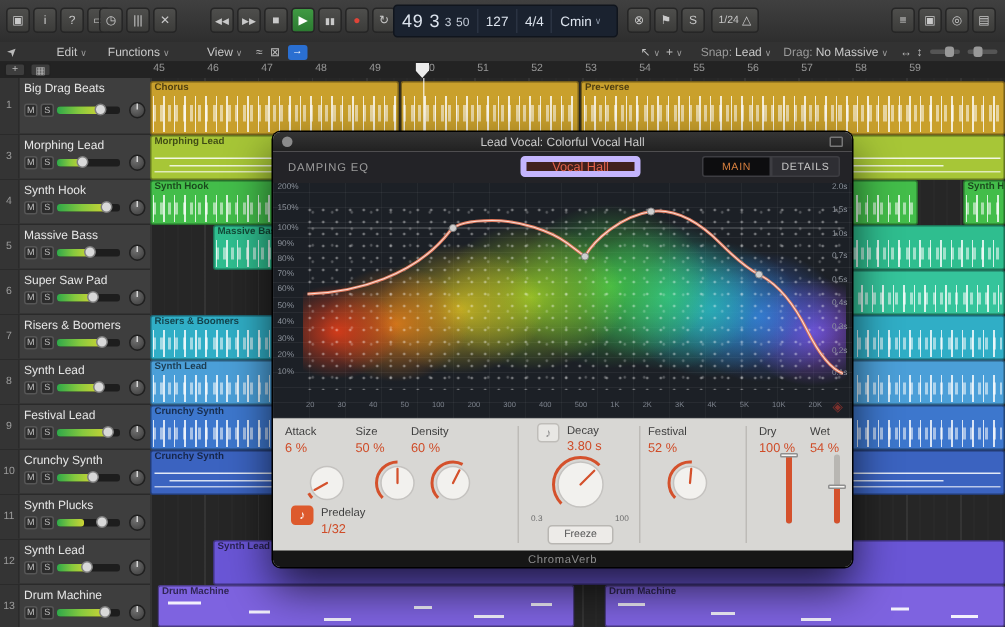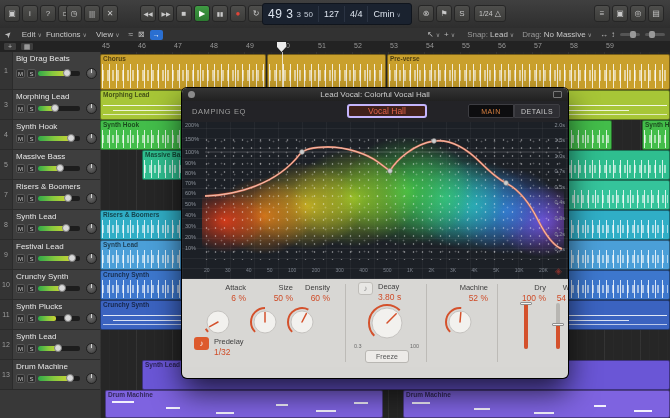--- a/index.html
+++ b/index.html
@@ -93,21 +93,21 @@
 
   
   .plugin{position:absolute;left:182px;top:88px;width:386px;height:290px;background:#d7d6d3;
           border-radius:5px;box-shadow:0 14px 30px rgba(0,0,0,.7),0 0 0 1px #000;overflow:hidden;z-index:10;}
   .ptitle{position:relative;height:13px;background:linear-gradient(#343434,#212121);display:flex;
           align-items:center;justify-content:center;font-size:8px;color:#cacaca;}
   .pclose{position:absolute;left:6px;top:3px;width:7px;height:7px;border-radius:50%;background:#8b8b8b;}
   .plink{position:absolute;right:6px;top:3px;width:9px;height:7px;border:1px solid #777;border-radius:1px;box-sizing:border-box;}
   .phead{position:relative;height:21px;background:#232327;border-bottom:1px solid #000;}
   .damping{position:absolute;left:10px;top:6px;font-size:7.5px;color:#9d9d9d;letter-spacing:.6px;}
-  .preset{position:absolute;left:165px;top:3px;width:80px;height:14px;background:#40211c;border:2px solid #c4b5fd;
+  .preset{position:absolute;left:165px;top:3px;width:80px;height:14px;background:#40211c;border:4px solid #c4b5fd;
           border-radius:3px;color:#e2624b;font-size:8.5px;display:flex;align-items:center;justify-content:center;box-sizing:border-box;}
   .ptabs{position:absolute;right:8px;top:3px;display:flex;}
   .ptab{width:46px;height:14px;font-size:7px;display:flex;align-items:center;justify-content:center;
         border:1px solid #3d3d42;box-sizing:border-box;letter-spacing:.5px;}
   .ptab.main{background:#0d0d0f;color:#d9803f;border-radius:2px 0 0 2px;}
   .ptab.details{background:#2e2e33;color:#c7c7c7;border-radius:0 2px 2px 0;}
 
   .viz{position:absolute;left:0;top:34px;width:386px;height:157px;background:#1c2026;
        background-image:repeating-linear-gradient(0deg,rgba(255,255,255,.05) 0 1px,transparent 1px 10px),
                         repeating-linear-gradient(90deg,rgba(255,255,255,.04) 0 1px,transparent 1px 24px);}
@@ -128,21 +128,21 @@
     background-repeat:repeat,repeat,no-repeat,no-repeat,no-repeat,no-repeat,no-repeat,no-repeat,no-repeat,no-repeat,no-repeat;}
   .axisL span{position:absolute;left:3px;font-size:5.5px;color:#8d939c;transform:translateY(-50%);}
   .axisR span{position:absolute;right:3px;font-size:5.5px;color:#8d939c;transform:translateY(-50%);}
   .axisB{position:absolute;left:22px;right:20px;bottom:6px;display:flex;justify-content:space-between;}
   .axisB span{font-size:5px;color:#7c828c;}
   .curve{position:absolute;left:0;top:0;pointer-events:none;}
   .vlogo{position:absolute;right:6px;bottom:3px;font-size:9px;color:#80302c;}
 
   .controls{position:absolute;left:0;top:191px;width:386px;height:88px;background:#d8d7d4;}
   .cdiv{position:absolute;top:5px;bottom:5px;width:1px;background:#bdbbb7;}
-  .kgroup{position:absolute;text-align:right;}
+  .kgroup{position:absolute;text-align:left;}
   .klabel{font-size:7.5px;color:#3d3d3d;}
   .kvalue{font-size:8.5px;color:#cf4c28;margin-top:1px;}
   .knob{display:block;margin:2px auto 0;}
   .kface{fill:#f2f1ee;stroke:#c5c3c0;stroke-width:1;}
   .karc{fill:none;stroke:#d4512c;stroke-width:2;}
   .kneedle{stroke:#d4512c;stroke-width:1.5;stroke-linecap:round;}
   .syncbtn{width:15px;height:13px;border-radius:3px;background:#dd5a2d;color:#fff;font-size:8px;
            display:flex;align-items:center;justify-content:center;flex:none;}
   .syncbtn.gray{background:#e8e7e4;color:#8a8a8a;border:1px solid #bfbdb9;box-sizing:border-box;}
   .predelay{position:absolute;left:12px;top:58px;display:flex;gap:5px;align-items:flex-start;text-align:left;}
@@ -219,29 +219,29 @@
     <div class="tgroup" style="right:6px;">
       <div class="tbtn">≡</div>
       <div class="tbtn">▣</div>
       <div class="tbtn">◎</div>
       <div class="tbtn">▤</div>
     </div>
   </div>
 
   <div class="menurow">
     <span class="micon" style="margin-left:5px;transform:rotate(-45deg)">➤</span>
-    <span class="mitem" style="margin-left:10px">
+    <span class="mitem" style="margin-left:26px">
       <span>Edit</span>
         <span class="mchev">∨</span>
     </span>
-    <span class="mitem" style="margin-left:4px">
+    <span class="mitem" style="margin-left:14px">
       <span>Functions</span>
         <span class="mchev">∨</span>
     </span>
-    <span class="mitem" style="margin-left:9px">
+    <span class="mitem" style="margin-left:25px">
       <span>View</span>
         <span class="mchev">∨</span>
     </span>
     <span class="micon" style="margin-left:9px">≈</span>
     <span class="micon" style="margin-left:5px">⊠</span>
     <span class="catchbtn" style="margin-left:5px">→</span>
     <span style="flex:1"></span>
     <span class="mitem">
       <span class="micon">↖</span>
       <span class="mchev">∨</span>
@@ -346,20 +346,35 @@
             <span class="ms">S</span>
           <span class="vol">
               <i class="vfill" style="width:52%"></i>
               <i class="vhandle" style="left:52%"></i>
             </span>
           <span class="pan"></span>
           </div>
         </div>
     </div>
     <div class="trow" style="height:30px">
+      <span class="tnum">6</span>
+      <div class="tbody">
+          <div class="tname">Super Saw Pad</div>
+        <div class="tctl">
+            <span class="ms">M</span>
+            <span class="ms">S</span>
+          <span class="vol">
+              <i class="vfill" style="width:56%"></i>
+              <i class="vhandle" style="left:56%"></i>
+            </span>
+          <span class="pan"></span>
+          </div>
+        </div>
+    </div>
+    <div class="trow" style="height:30px">
       <span class="tnum">7</span>
       <div class="tbody">
           <div class="tname">Risers &amp; Boomers</div>
         <div class="tctl">
             <span class="ms">M</span>
             <span class="ms">S</span>
           <span class="vol">
               <i class="vfill" style="width:72%"></i>
               <i class="vhandle" style="left:72%"></i>
             </span>
@@ -664,21 +679,21 @@
         <circle class="kface" cx="22" cy="22" r="15"></circle>
         <line class="kneedle" x1="22" y1="22" x2="22" y2="9" transform="rotate(45 22 22)"></line>
       </svg>
       <span class="minmax" style="left:172px">0.3</span>
       <span class="minmax" style="left:228px">100</span>
       <span class="freeze">Freeze</span>
 
       <div class="cdiv" style="left:244px"></div>
 
       <div class="kgroup" style="left:250px;top:4px;width:56px">
-        <div class="klabel">Machine</div>
+        <div class="klabel">Festival</div>
         <div class="kvalue">52 %</div>
         <svg class="knob" width="34" height="34" viewBox="0 0 34 34">
           <circle class="karc" cx="17" cy="17" r="14" pathLength="360" stroke-dasharray="140 360" transform="rotate(135 17 17)"></circle>
           <circle class="kface" cx="17" cy="17" r="11"></circle>
           <line class="kneedle" x1="17" y1="17" x2="17" y2="7.5" transform="rotate(5 17 17)"></line>
         </svg>
       </div>
 
       <div class="cdiv" style="left:315px"></div>
 
@@ -694,16 +709,19 @@
       <div class="kgroup" style="left:358px;top:4px;width:36px">
         <div class="klabel">Wet</div>
         <div class="kvalue">54 %</div>
       </div>
       <div class="vslider" style="left:374px">
         <i class="vfillo" style="height:54%"></i>
           <i class="vhandle2" style="top:20px"></i>
       </div>
     </div>
 
+    <div class="pfooter">
+      <span>ChromaVerb</span>
+    </div>
   </div>
 
 
 </div>
 
 </body></html>

